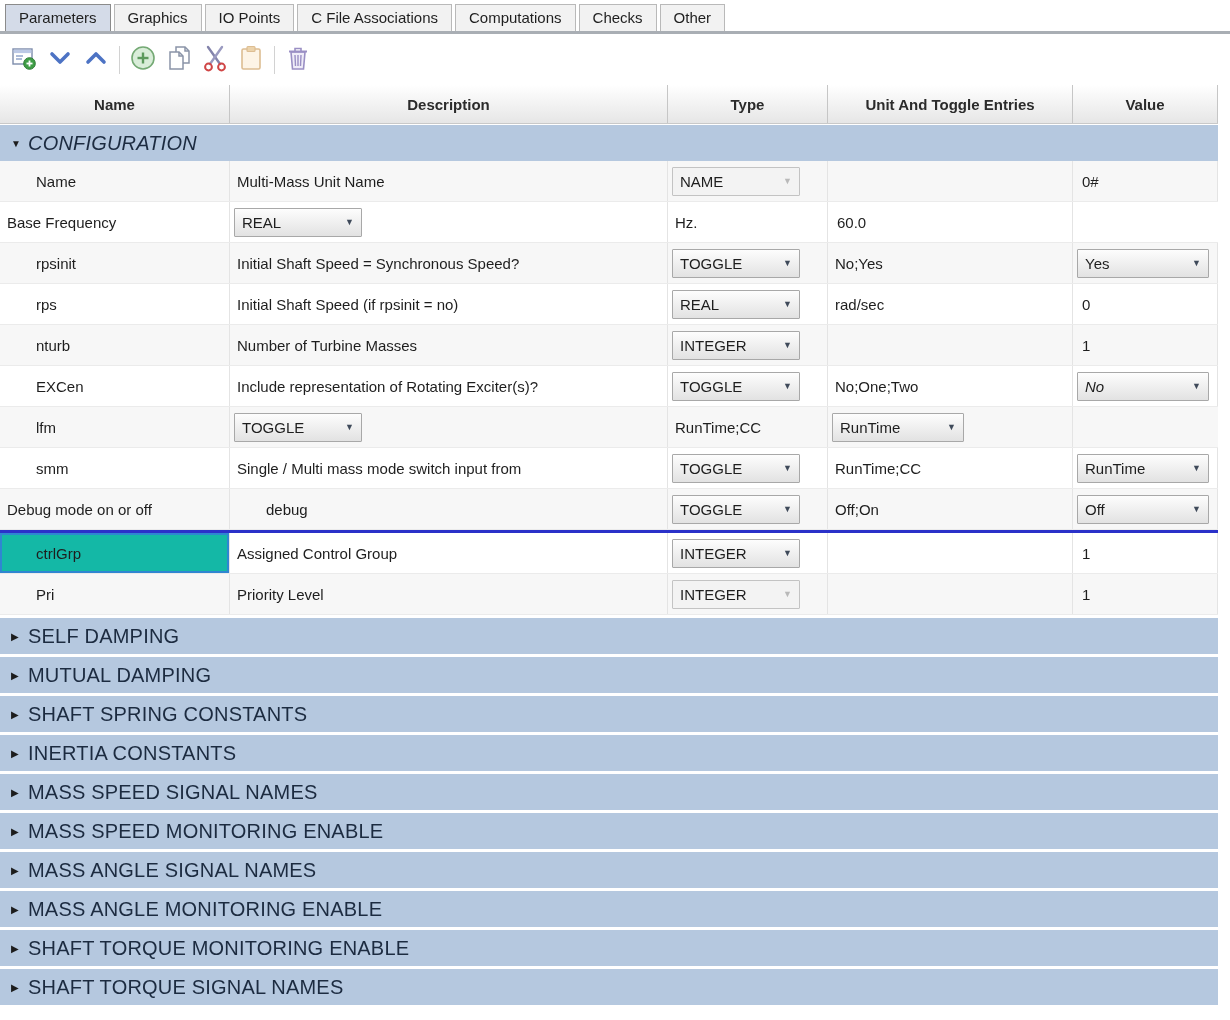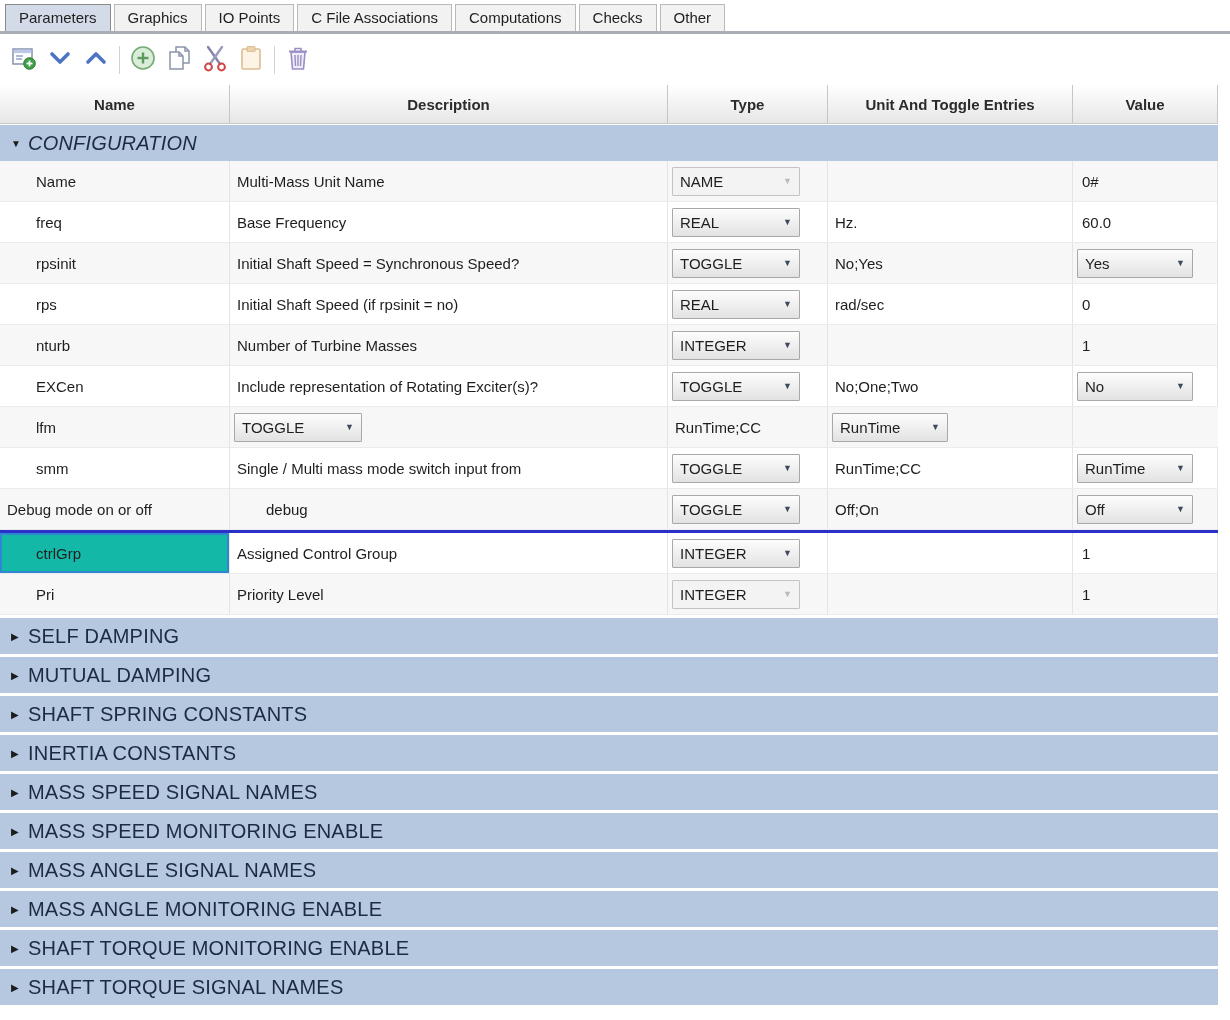--- a/index.html
+++ b/index.html
@@ -33,21 +33,21 @@
   .cell{border-right:1px solid #e4e4e4;display:flex;align-items:center;box-sizing:border-box;overflow:hidden;white-space:nowrap;}
   .cell-name{padding-left:36px;}
   .cell-desc{padding-left:7px;text-align:center;}
   .cell-type{padding-left:4px;}
   .cell-unit{padding-left:7px;}
   .cell-value{padding-left:4px;}
   .value-text{padding-left:5px;}
 
   .combo{height:29px;border:1px solid #a8a8a8;background:linear-gradient(#fdfdfd,#e2e2e2);display:flex;align-items:center;justify-content:space-between;padding:0 7px;box-sizing:border-box;border-radius:1px;cursor:default;}
   .type-combo{width:128px;}
-  .value-combo{width:116px;display:none;}
+  .value-combo{width:132px;display:none;}
   .combo .combo-text{font-size:15px;color:#1e1e1e;}
   .combo .arrow{font-size:9px;color:#3f4a5a;margin-left:6px;}
   .combo.disabled{background:#f3f3f3;border-color:#c3c3c3;}
   .combo.disabled .arrow{color:#b9b9b9;}
 </style>
 </head>
 <body>
 
 <div class="tabbar">
     <div class="tab active"><span class="tab-label">Parameters</span></div>
@@ -168,23 +168,20 @@
     </div>
     <div class="cell cell-unit">
           <span class="punit"></span>
         </div>
     <div class="cell cell-value">
       <span class="value-text">0#</span>
 
     </div>
   </div>
       <div class="param-row">
-    <div class="cell cell-name">
-          <span class="pname">freq</span>
-        </div>
     <div class="cell cell-desc">
           <span class="pdesc">Base Frequency</span>
         </div>
     <div class="cell cell-type">
       <div class="combo type-combo">
         <span class="combo-text">REAL</span>
         <span class="arrow">▼</span>
       </div>
     </div>
     <div class="cell cell-unit">
@@ -272,21 +269,21 @@
       <div class="combo type-combo">
         <span class="combo-text">TOGGLE</span>
         <span class="arrow">▼</span>
       </div>
     </div>
     <div class="cell cell-unit">
           <span class="punit">No;One;Two</span>
         </div>
     <div class="cell cell-value">
 
-      <div class="combo value-combo" style="display: flex;">
+      <div class="combo value-combo" style="display: flex; font-style: italic;">
         <span class="combo-text">No</span>
         <span class="arrow">▼</span>
       </div>
     </div>
   </div>
       <div class="param-row alt">
     <div class="cell cell-name">
           <span class="pname">lfm</span>
         </div>
     <div class="cell cell-type">

